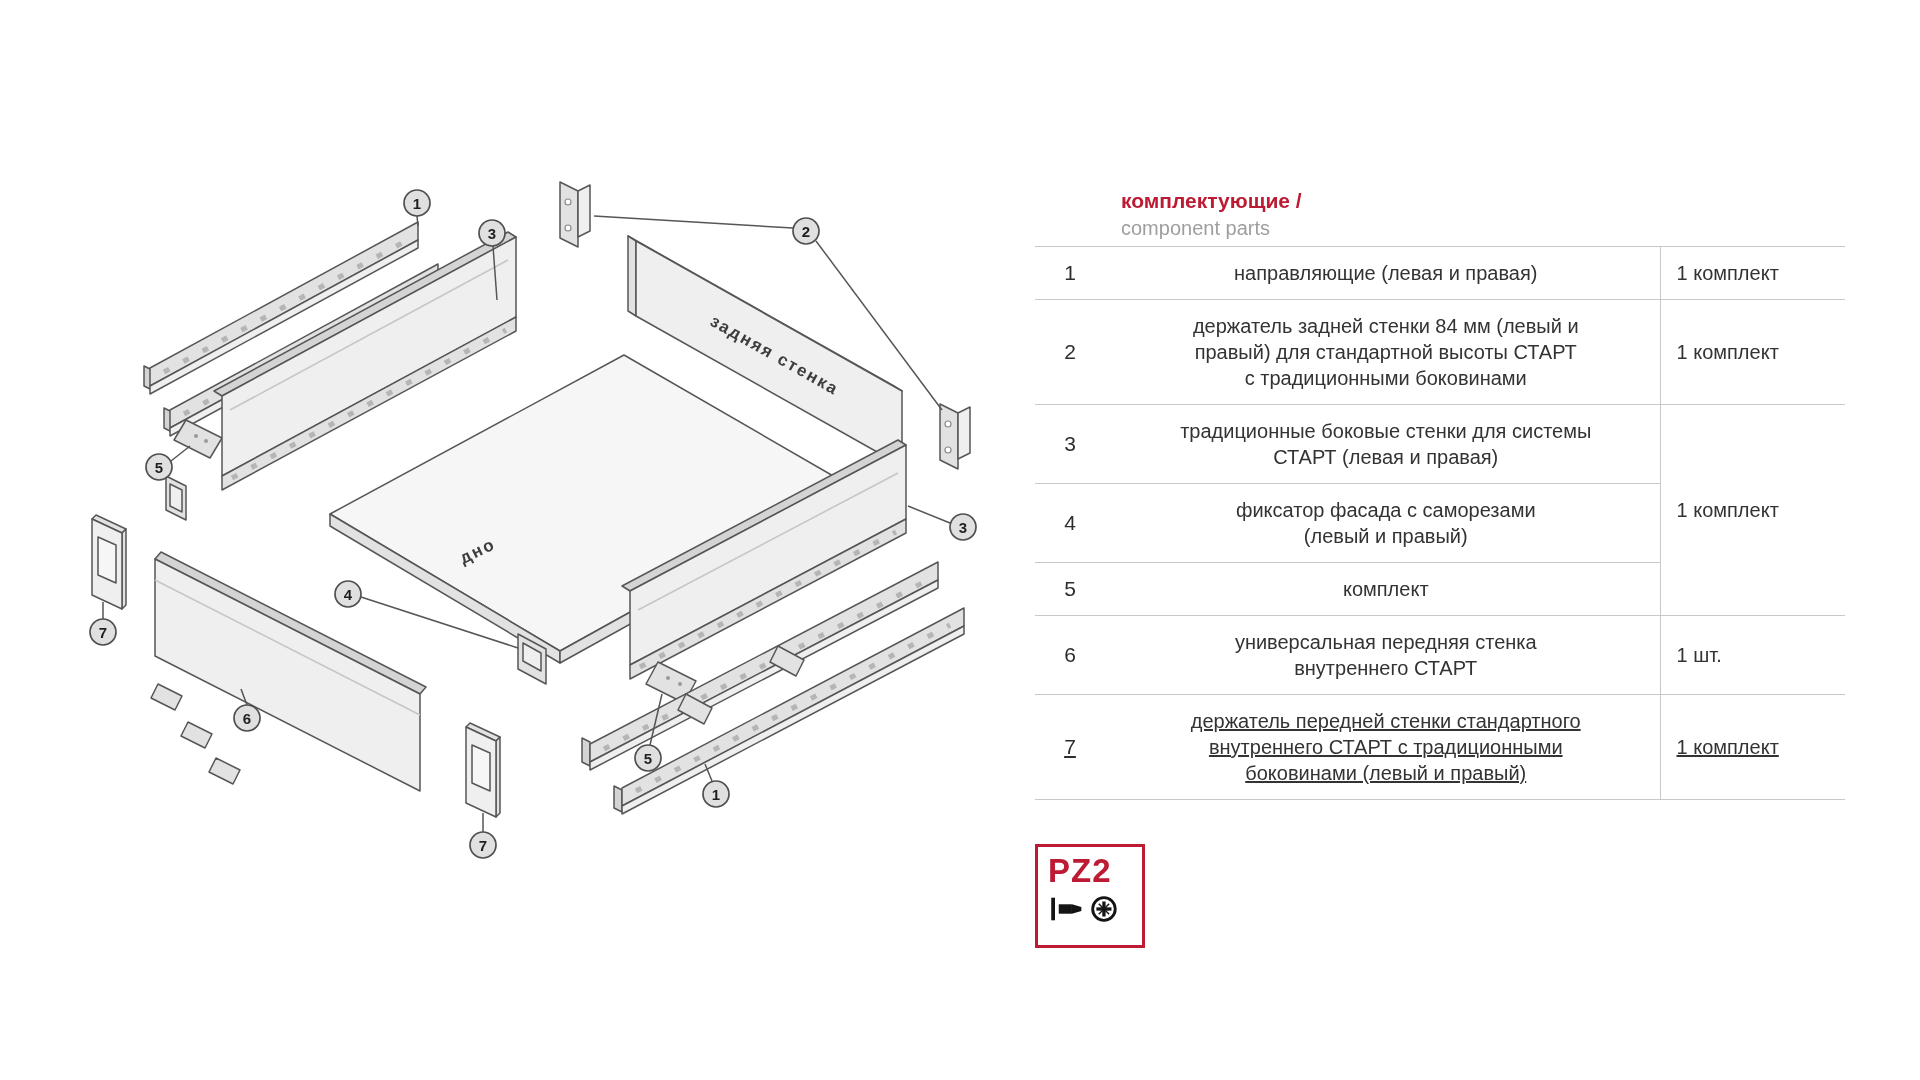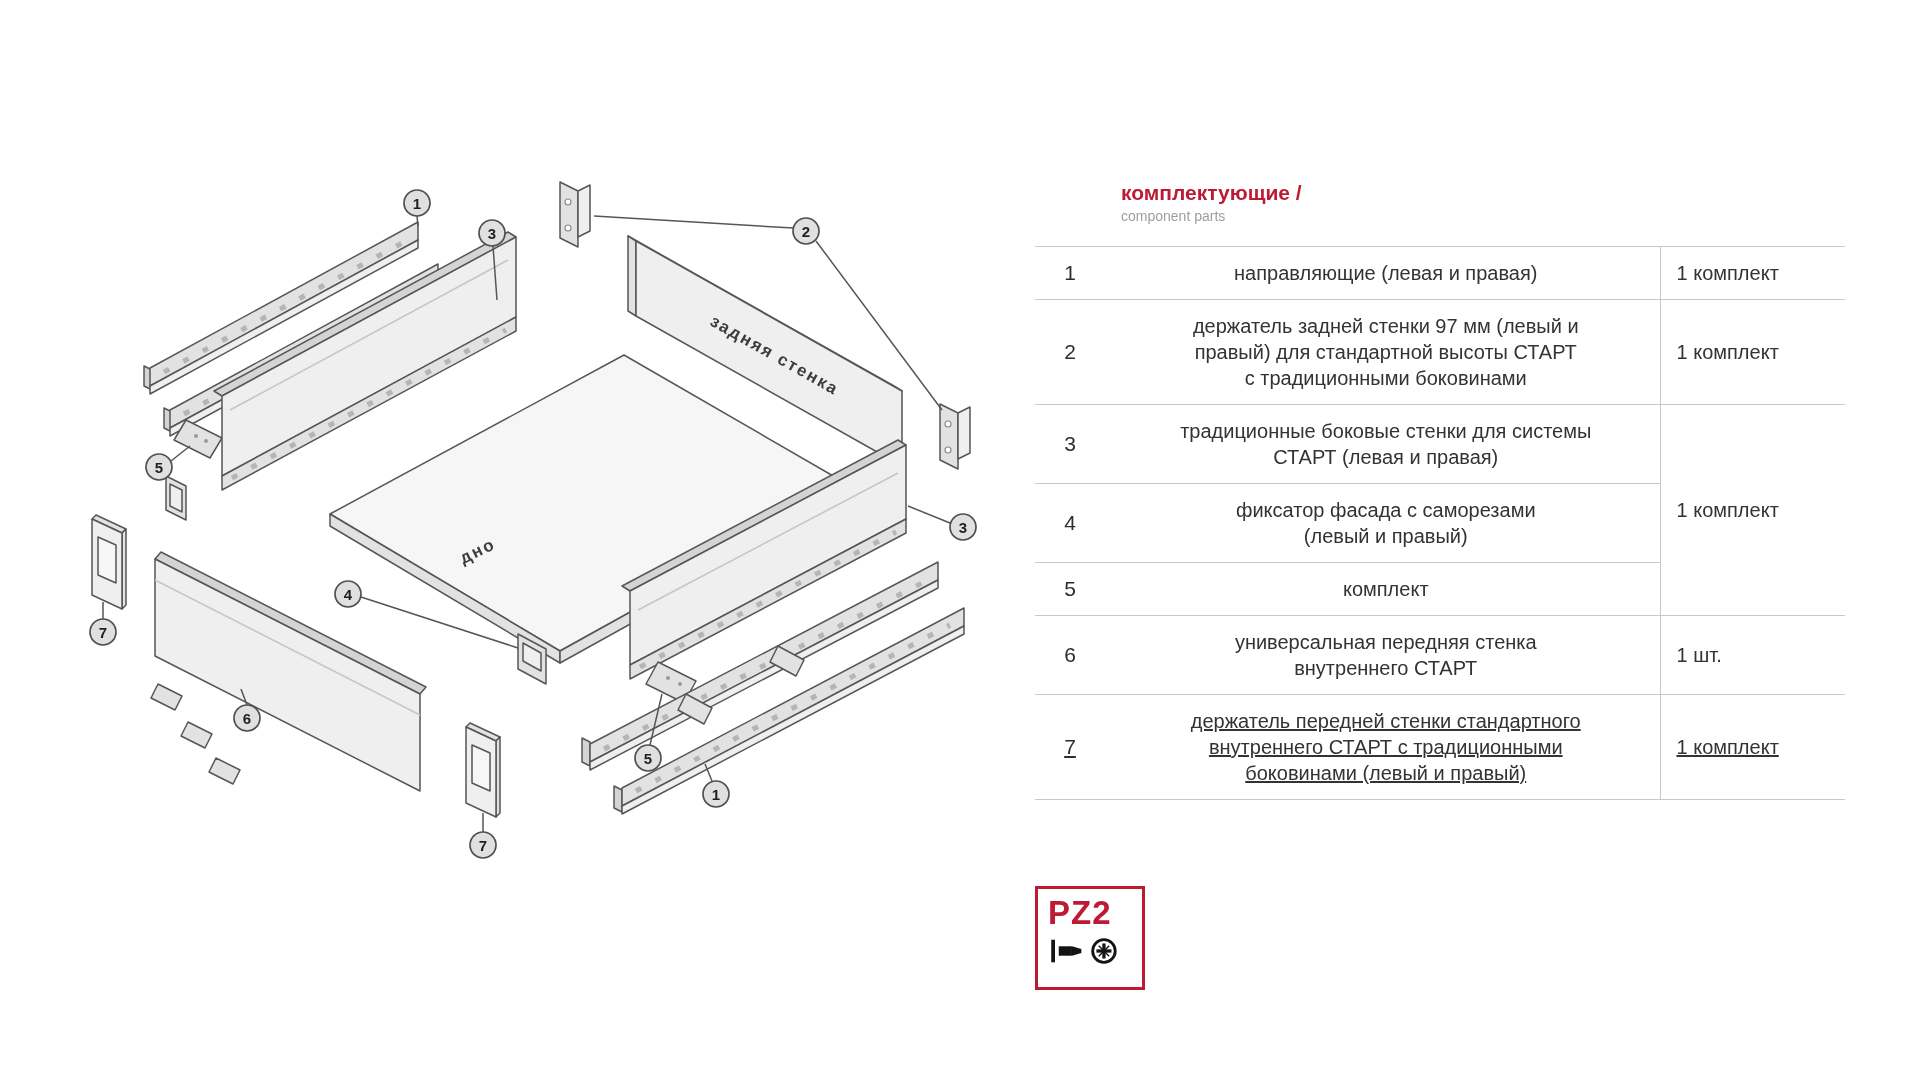--- a/index.html
+++ b/index.html
@@ -18,34 +18,34 @@
   .hole-dot{fill:#ffffff;stroke:#8a8a8a;stroke-width:1.2;}
   .screw-dot{fill:#9a9a9a;}
   .panel-label{font-size:17px;font-weight:bold;fill:#3d3d3d;letter-spacing:2px;text-anchor:middle;}
   .c-line{stroke:#565656;stroke-width:1.5;fill:none;}
   .c-circle{fill:#e0e0e0;stroke:#4f4f4f;stroke-width:1.7;}
   .c-num{font-size:15px;font-weight:bold;fill:#1f1f1f;text-anchor:middle;}
 
   
   .right-col{position:absolute;left:1035px;top:150px;width:810px;}
   .tbl-header{position:relative;height:96px;}
-  .hdr-parts{position:absolute;left:86px;bottom:20px;}
+  .hdr-parts{position:absolute;left:86px;bottom:4px;}
   .hdr-qty{position:absolute;left:648px;bottom:8px;}
   .hdr-red{color:#bd1a34;font-weight:bold;font-size:21px;line-height:1.32;white-space:pre-line;}
-  .hdr-gray{color:#9e9e9e;font-size:14px;line-height:1.35;}
+  .hdr-gray{color:#9e9e9e;font-size:20px;line-height:1.35;}
 
   .parts-table{border-collapse:collapse;width:810px;table-layout:fixed;font-size:20px;color:#333;}
   .parts-table td{border-top:1px solid #c8c8c8;vertical-align:middle;padding:13px 0;}
   .parts-table tr:last-child td{border-bottom:1px solid #c8c8c8;text-decoration:underline;}
   td.num{text-align:center;font-size:21px;color:#2d2d2d;}
   td.desc{padding:13px 15px 13px 22px;white-space:pre-line;line-height:1.3;text-align:center;}
   td.qty{border-left:1px solid #c8c8c8;padding-left:16px;}
 
   
-  .pz-box{margin-top:86px;width:86px;height:88px;border:3px solid #bd1a34;padding:6px 8px 4px 10px;}
+  .pz-box{margin-top:44px;width:86px;height:88px;border:3px solid #bd1a34;padding:6px 8px 4px 10px;}
   .pz-label{color:#bd1a34;font-weight:bold;font-size:33px;letter-spacing:1px;line-height:1.1;}
   .pz-icon{display:block;margin-top:4px;}
 </style>
 </head>
 <body>
 
 <div class="stage">
 
   <div class="diagram-wrap">
     <svg width="1020" height="1080" viewBox="0 0 1020 1080">
@@ -253,21 +253,21 @@
           <col style="width:185px">
         </colgroup>
       <tbody>
         <tr>
           <td class="num">1</td>
           <td class="desc">направляющие (левая и правая)</td>
           <td class="qty">1 комплект</td>
         </tr>
         <tr>
           <td class="num">2</td>
-          <td class="desc">держатель задней стенки 97 мм (левый и
+          <td class="desc">держатель задней стенки 84 мм (левый и
 правый) для стандартной высоты СТАРТ
 с традиционными боковинами</td>
           <td class="qty">1 комплект</td>
         </tr>
         <tr>
           <td class="num">3</td>
           <td class="desc">традиционные боковые стенки для системы
 СТАРТ (левая и правая)</td>
           <td class="qty" rowspan="3">1 комплект</td>
         </tr>

